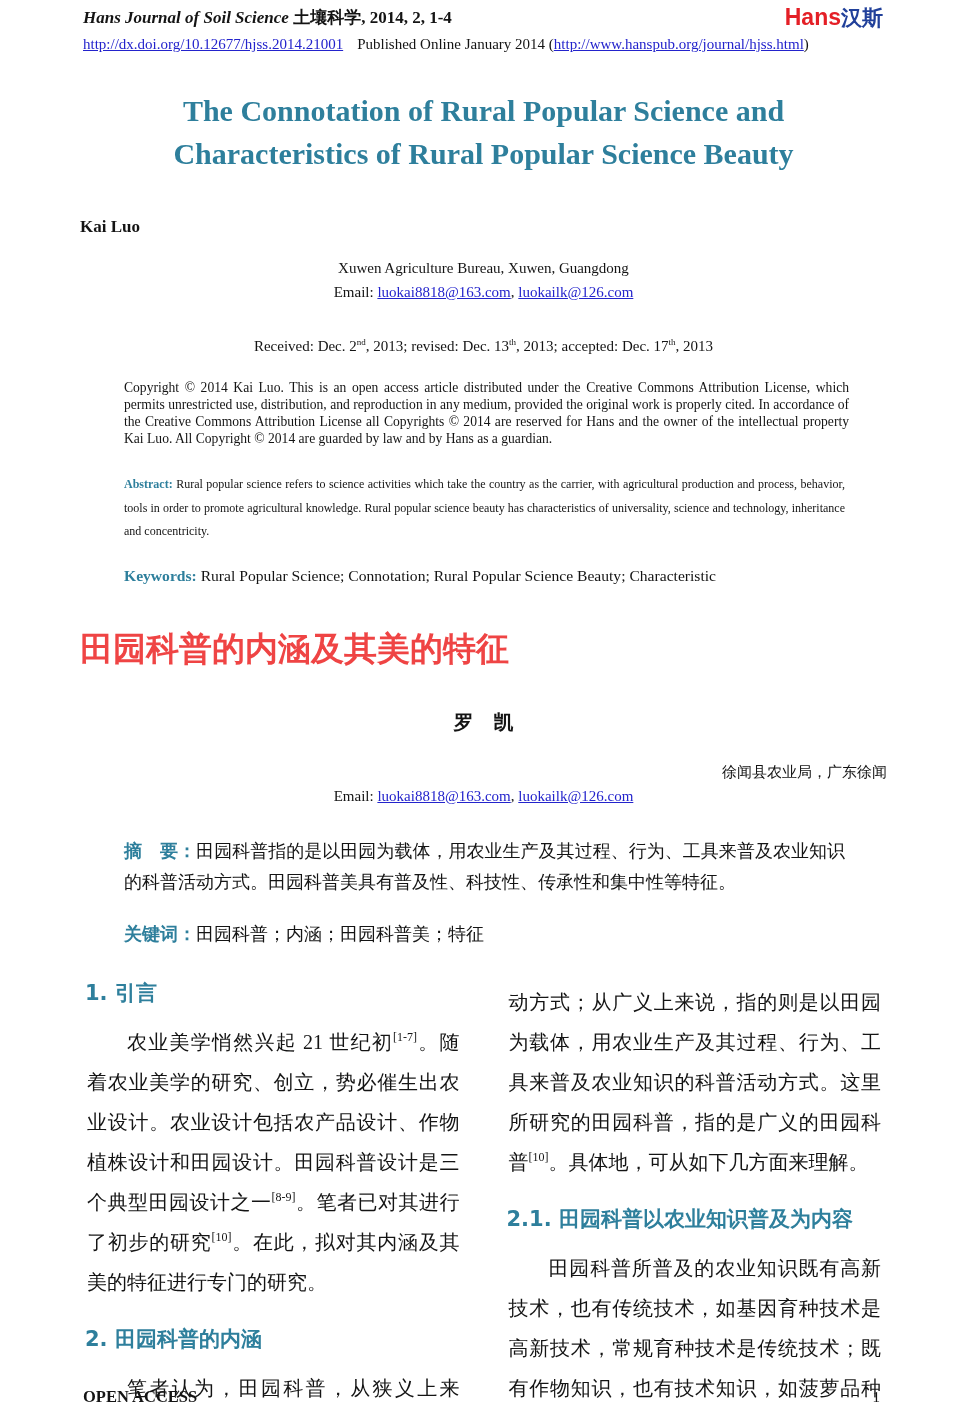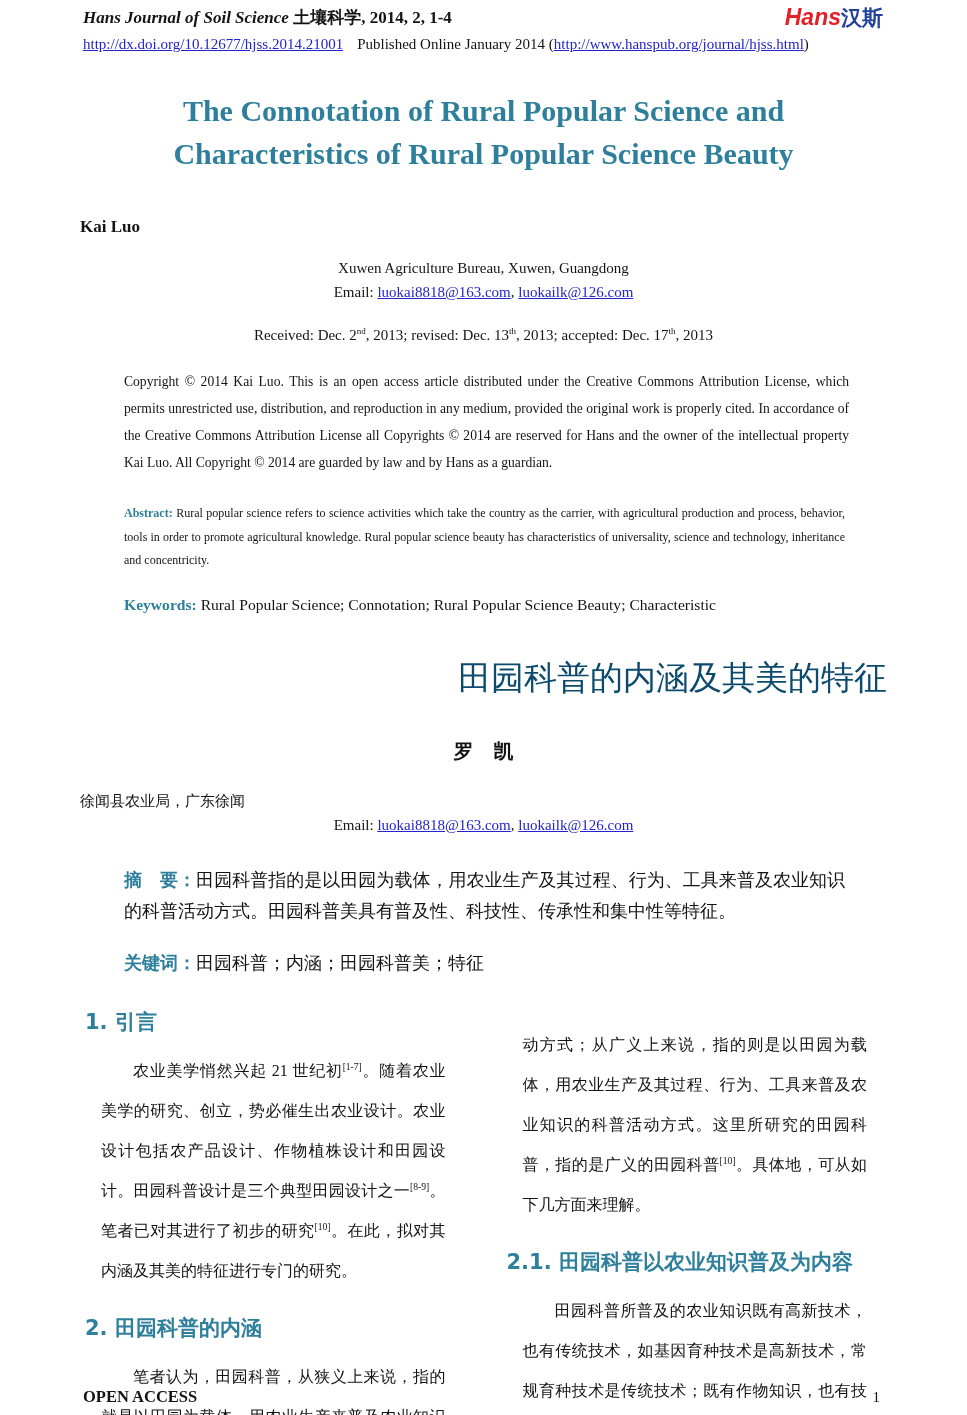--- a/index.html
+++ b/index.html
@@ -10,67 +10,67 @@
   }
   sup{font-size:0.60em;vertical-align:super;line-height:0;}
   a.lnk{color:#2323cc;text-decoration:underline;cursor:pointer;margin-top:24px;}
 
   
   .hdr{padding:6px 4px 0 3px;}
   .hdr-line1{display:flex;justify-content:space-between;align-items:flex-start;}
   .journal{font-size:17px;font-weight:bold;}
   .journal .jn-it{font-style:italic;}
   .logo{white-space:nowrap;line-height:22px;}
-  .logo .hans{color:#e41f26;font-weight:bold;font-style:italic;font-size:23px;font-family:"Liberation Sans",sans-serif;margin-top:26px;}
+  .logo .hans{color:#e41f26;font-weight:bold;font-size:23px;font-family:"Liberation Sans",sans-serif;margin-top:26px;}
   .logo .hanscjk{color:#21409a;font-weight:bold;font-size:21px;font-family:"DejaVu Sans",sans-serif;}
   .hdr-line2{font-size:15px;margin-top:5px;}
   .hdr-line2 .pub{margin-left:14px;}
 
   
   .etitle{
     margin-top:36px;text-align:center;color:#2e7f9c;font-weight:bold;
     font-size:30px;line-height:43px;
   }
   .eauthor{margin-top:42px;text-align:left;font-size:17px;font-weight:bold;}
   .eaffil{margin-top:23px;text-align:center;font-size:15px;}
   .eemail{margin-top:7px;text-align:center;font-size:15px;}
-  .ereceived{margin-top:26px;text-align:center;font-size:15px;}
+  .ereceived{margin-top:37px;text-align:center;font-size:15px;}
   .copyright{
-    margin:24px 38px 0 44px;font-size:13.6px;line-height:27px;text-align:justify;
+    margin:24px 38px 0 44px;font-size:13.6px;line-height:17px;text-align:justify;
   }
   .eabstract{margin:26px 42px 0 44px;font-size:12px;line-height:23.5px;text-align:justify;}
   .lbl-teal{color:#2e7f9c;font-weight:bold;}
   .ekeywords{margin:23px 42px 14px 44px;font-size:15.6px;}
 
   
   .cjk{font-family:"DejaVu Sans","Liberation Sans",sans-serif;}
   .ctitle{
-    margin-top:44px;text-align:right;color:#0c4a6e;font-weight:normal;
+    margin-top:44px;text-align:left;color:#ef4444;font-weight:bold;
     font-size:33px;line-height:40px;font-family:"DejaVu Sans",sans-serif;
   }
   .cauthor{margin-top:40px;text-align:center;font-size:20px;font-weight:bold;}
-  .caffil{margin-top:27px;text-align:left;font-size:15px;}
+  .caffil{margin-top:27px;text-align:right;font-size:15px;}
   .cemail{margin-top:6px;text-align:center;font-size:15px;}
   .cdates{margin-top:27px;text-align:center;font-size:15px;}
   .cabstract{
     margin:30px 42px 0 44px;font-size:18px;line-height:31px;text-align:justify;
   }
   .cabstract .lbl-teal,.ckeywords .lbl-teal{font-family:"DejaVu Sans","Liberation Sans",sans-serif;}
   .ckeywords{margin:24px 42px 0 44px;font-size:18px;}
 
   
   .body2col{display:flex;gap:45px;margin:34px 4px 0 5px;}
   .col{width:459px;}
   .sec-h{
     color:#2e7f9c;font-weight:bold;font-size:21px;line-height:26px;
     font-family:"DejaVu Sans","Liberation Sans",sans-serif;
     margin:24px 0 16px 0;
   }
   .sec-h.first{margin-top:0;}
-  .bodyp{font-size:16px;line-height:40px;text-align:justify;margin:16px;}
+  .bodyp{font-size:20px;line-height:40px;text-align:justify;margin:2px;}
   .indent{text-indent:2em;}
 
   
   .footer{
     position:absolute;left:3px;right:7px;bottom:8px;
     display:flex;justify-content:space-between;align-items:baseline;
   }
   .oa{font-weight:bold;font-size:16.5px;}
   .pgnum{font-size:15px;}
 </style>

